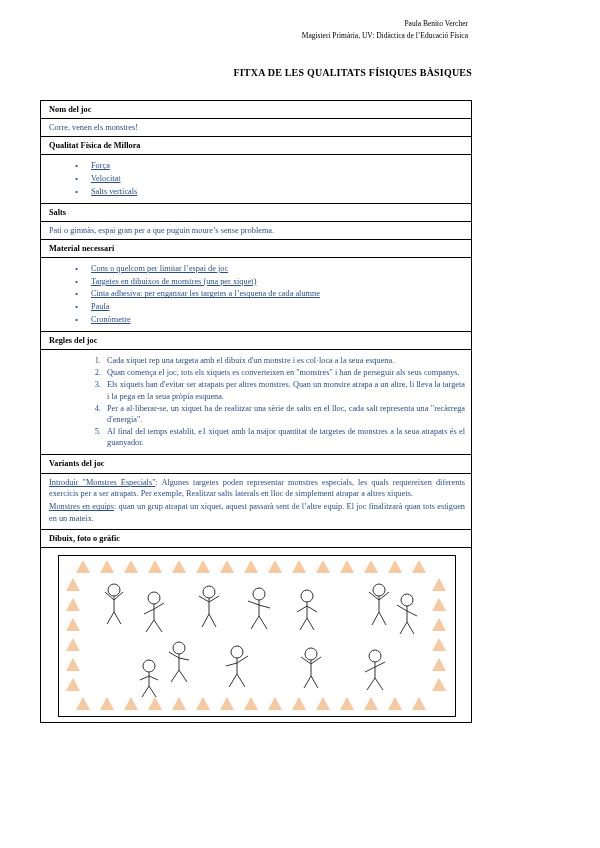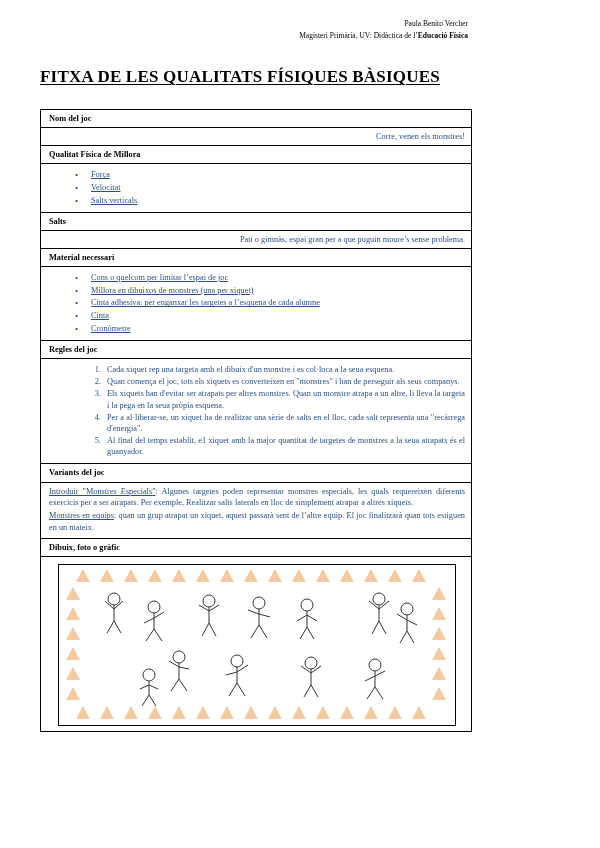--- a/index.html
+++ b/index.html
@@ -24,29 +24,28 @@
   }
   .header-block {
     text-align: right;
     font-size: 7.5px;
     line-height: 1.55;
     color: #000;
     margin: 0 0 0 0;
     padding-right: 4px;
   }
   .header-line2 .emph {
+    font-weight: normal;
+  }
+  h1.doc-title {
+    font-size: 10px;
     font-weight: bold;
-  }
-  h1.doc-title {
-    font-size: 17px;
-    font-weight: bold;
-    text-align: left;
+    text-align: right;
     margin: 26px 0 22px 0;
     letter-spacing: 0.2px;
-    text-decoration: underline;
     text-underline-offset: 2px;
   }
   table.fitxa {
     width: 100%;
     border-collapse: collapse;
     table-layout: fixed;
     border-radius: 32px;
   }
   table.fitxa td {
     border: 1px solid #000000;
@@ -57,21 +56,20 @@
   }
   td.section-head {
     font-weight: bold;
     font-size: 8.4px;
     padding: 3px 6px 3px 8px;
     color: #000;
   }
   td.body-blue {
     color: #2b4f8a;
     padding: 3px 10px 4px 8px;
-    text-align: right;
   }
   ul.bul {
     margin: 2px 0 3px 0;
     padding-left: 42px;
     list-style: none;
   }
   ul.bul li {
     position: relative;
     color: #2b4f8a;
     margin: 0 0 1.5px 0;
@@ -166,23 +164,23 @@
         <td class="body-blue">Pati o gimnàs, espai gran per a que puguin moure’s sense problema.</td>
       </tr>
 
       <tr>
         <td class="section-head">Material necessari</td>
       </tr>
       <tr>
         <td>
           <ul class="bul">
             <li>Cons o quelcom per limitar l’espai de joc</li>
-            <li>Millora en dibuixos de monstres (una per xiquet)</li>
+            <li>Targetes en dibuixos de monstres (una per xiquet)</li>
             <li>Cinta adhesiva: per enganxar les targetes a l’esquena de cada alumne</li>
-            <li>Cinta</li>
+            <li>Paula</li>
             <li>Cronòmetre</li>
           </ul>
         </td>
       </tr>
 
       <tr>
         <td class="section-head">Regles del joc</td>
       </tr>
       <tr>
         <td>

